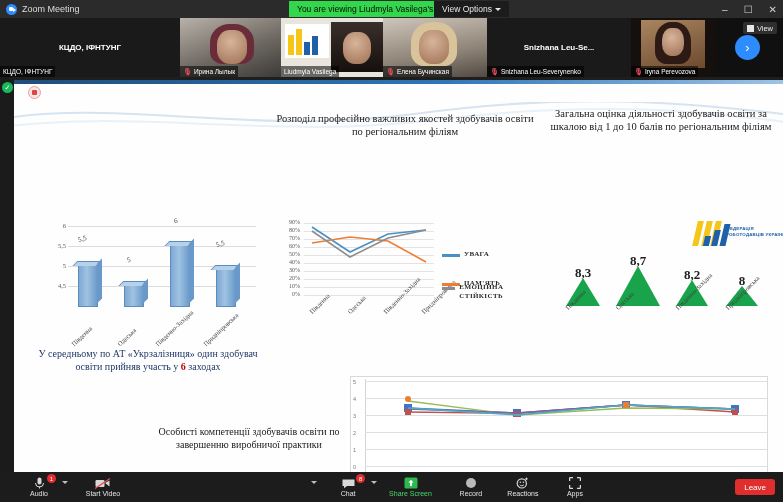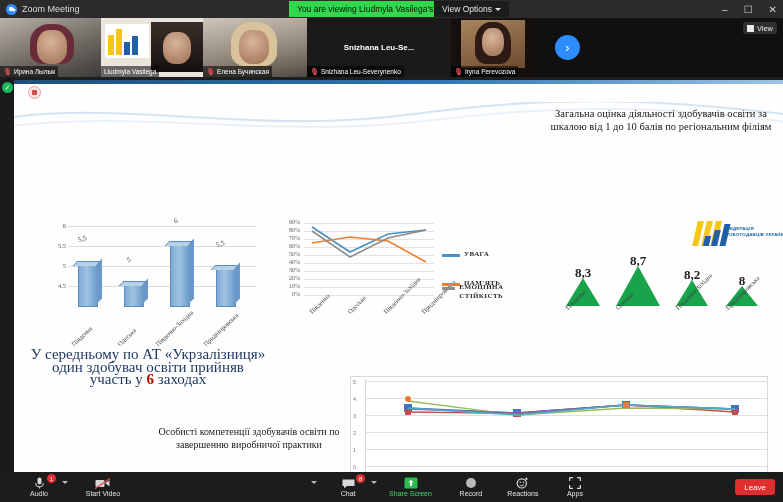--- a/index.html
+++ b/index.html
@@ -152,21 +152,21 @@
     transform:rotate(-18deg);
   }
   .c1 .xlab {
     position:absolute; bottom:-22px; font-size:6.5px; color:#404040;
     font-family:"Liberation Serif",serif; transform:rotate(-43deg);
     transform-origin:left top; white-space:nowrap;
   }
 
   .note1 {
     position:absolute; left:16px; top:268px; width:236px; text-align:center;
-    color:#1f3864; font-family:"Liberation Serif",serif; font-size:15px; line-height:12.5px;
+    color:#1f3864; font-family:"Liberation Serif",serif; font-size:10px; line-height:12.5px;
   }
   .note1 b { color:#c00000; }
 
   
   .c2 { position:absolute; left:268px; top:140px; width:250px; height:100px; }
   .c2 .yl { position:absolute; left:0; font-size:6px; color:#595959; font-family:"Liberation Serif",serif; text-align:right; width:18px; }
   .c2 .plot { position:absolute; left:22px; top:2px; width:130px; height:82px; }
   .c2 .plot .g { position:absolute; left:0; width:130px; height:1px; background:#e3e3e3; }
   .c2 .xlab {
     position:absolute; top:88px; font-size:6.5px; color:#3f3f3f;
@@ -251,20 +251,26 @@
     </div>
     <div class="win-btns">
       <span>–</span>
       <span>☐</span>
       <span>✕</span>
     </div>
   </div>
 
   <div class="strip">
 
+    <div class="tile t1">
+      <div class="bigname">КЦДО, ІФНТУНГ</div>
+      <div class="nm">
+          <span>КЦДО, ІФНТУНГ</span>
+        </div>
+    </div>
 
     <div class="tile t2">
       <div class="hair" style="left:30px;top:6px;width:44px;height:40px;background:#6b2c3a;"></div>
       <div class="face" style="left:37px;top:12px;width:30px;height:34px;"></div>
       <div class="nm">
         <span class="micmute">🎙</span>
         <span>Ирина Лылык</span>
       </div>
     </div>
 
@@ -331,20 +337,21 @@
         </div>
 
 
       <div class="wave">
         <svg width="820" height="40" viewBox="0 0 820 40">
           <path d="M0 24 C 120 2, 260 40, 420 18 S 700 6, 820 22" fill="none" stroke="#d6e3f0" stroke-width="2"></path>
           <path d="M0 32 C 140 12, 280 44, 440 24 S 710 14, 820 30" fill="none" stroke="#e8f0f8" stroke-width="2"></path>
         </svg>
       </div>
 
+      <div class="col-head h2">Розподіл професійно важливих якостей здобувачів освіти по регіональним філіям</div>
       <div class="col-head h3">Загальна оцінка діяльності здобувачів освіти за шкалою від 1 до 10 балів по регіональним філіям</div>
 
       <div class="c1">
         <div class="yax">
           <span style="top:0">6</span>
           <span style="top:20px">5,5</span>
           <span style="top:40px">5</span>
           <span style="top:60px">4,5</span>
         </div>
         <div class="gl" style="top:4px;width:188px;"></div>

